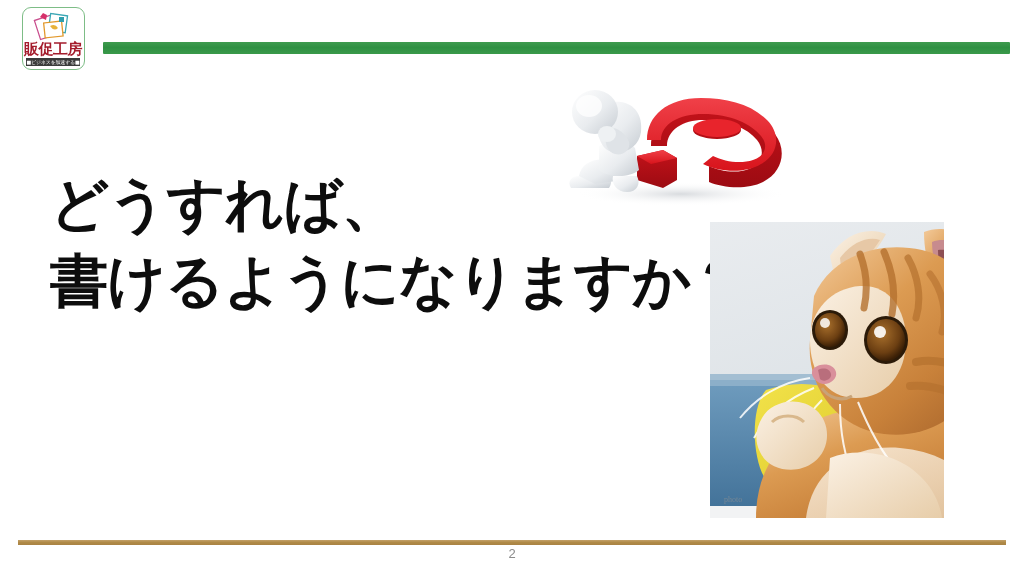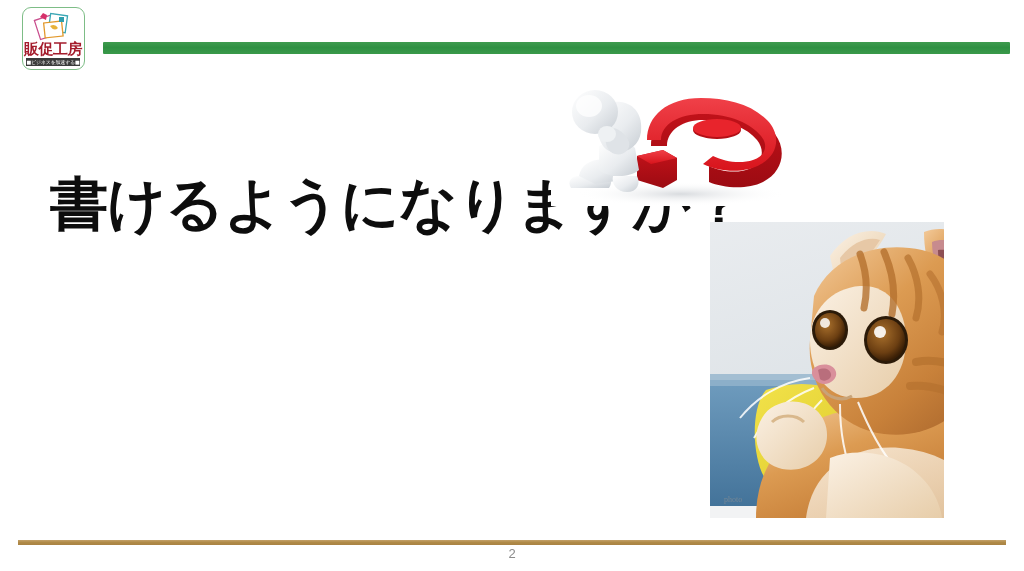--- a/index.html
+++ b/index.html
@@ -159,20 +159,21 @@
           <path d="M 6 -9 l 5 0 l 0 5 l -5 0 z" fill="#2f9fae"></path>
           <path d="M -3 0 q 5 -3 8 2 q -4 4 -8 -2 z" fill="#e8b23a"></path>
         </g>
       </svg>
     </div>
     <div class="logo-word">販促工房</div>
     <div class="logo-tag">■ビジネスを加速する■</div>
   </div>
 
   <div class="headline">
+    <div class="headline-line">どうすれば、</div>
     <div class="headline-line">書けるようになりますか？</div>
   </div>
 
   <div class="qmark-figure">
     <svg width="240" height="122" viewBox="0 0 240 122" xmlns="http://www.w3.org/2000/svg">
       <defs>
         <linearGradient id="redTop" x1="0" y1="0" x2="0" y2="1">
           <stop offset="0%" stop-color="#f04048"></stop>
           <stop offset="100%" stop-color="#d8141c"></stop>
         </linearGradient>

